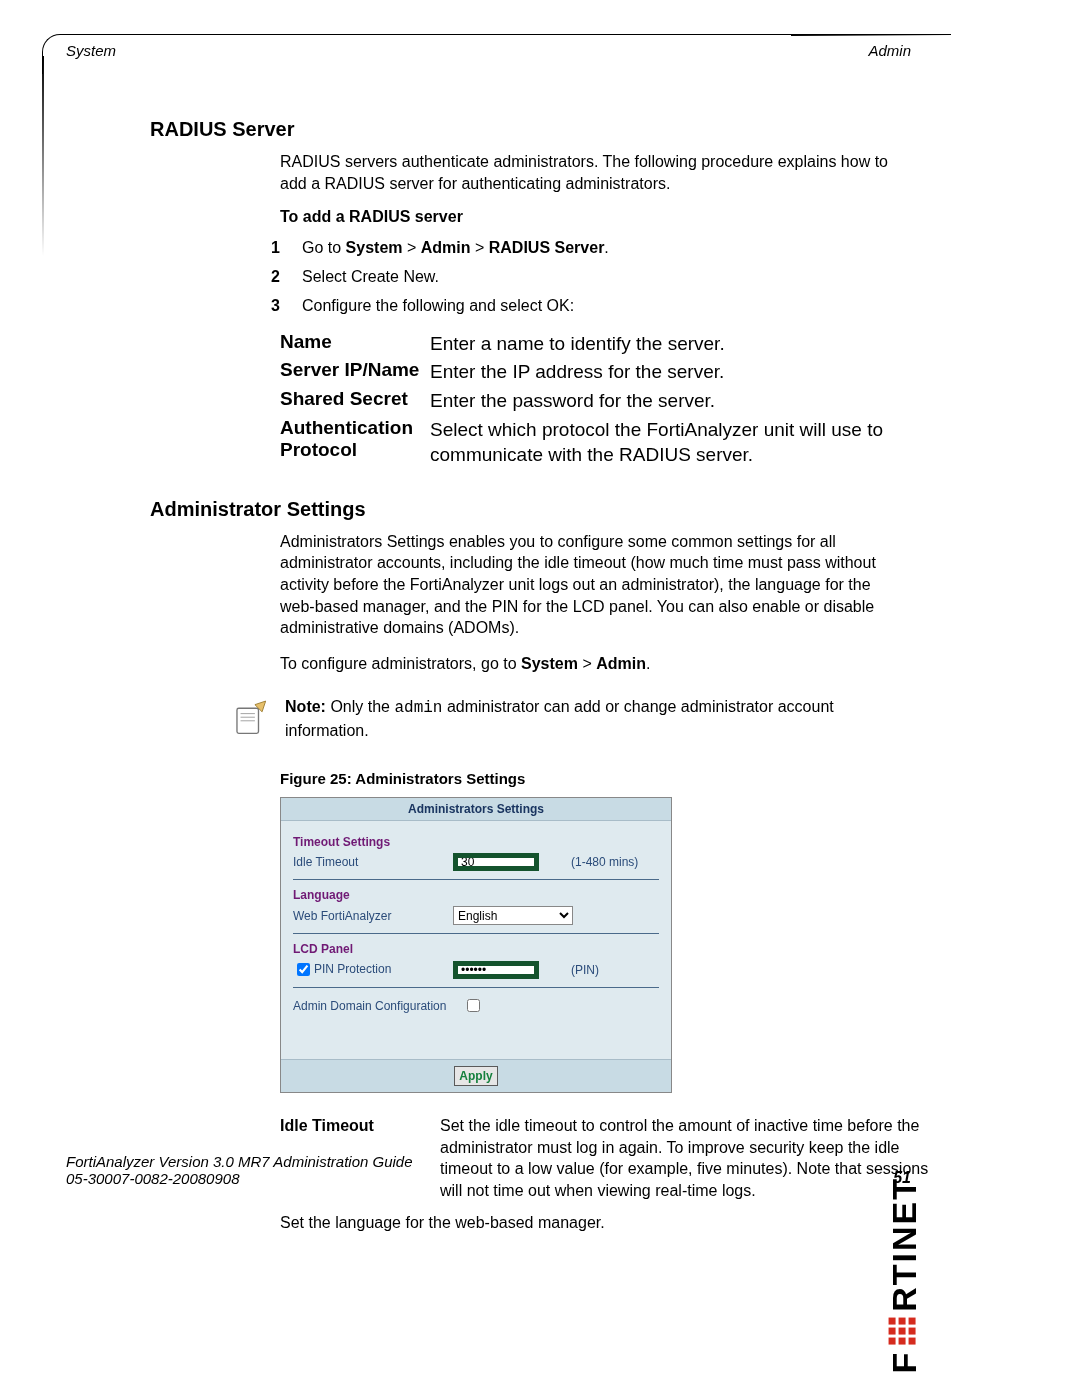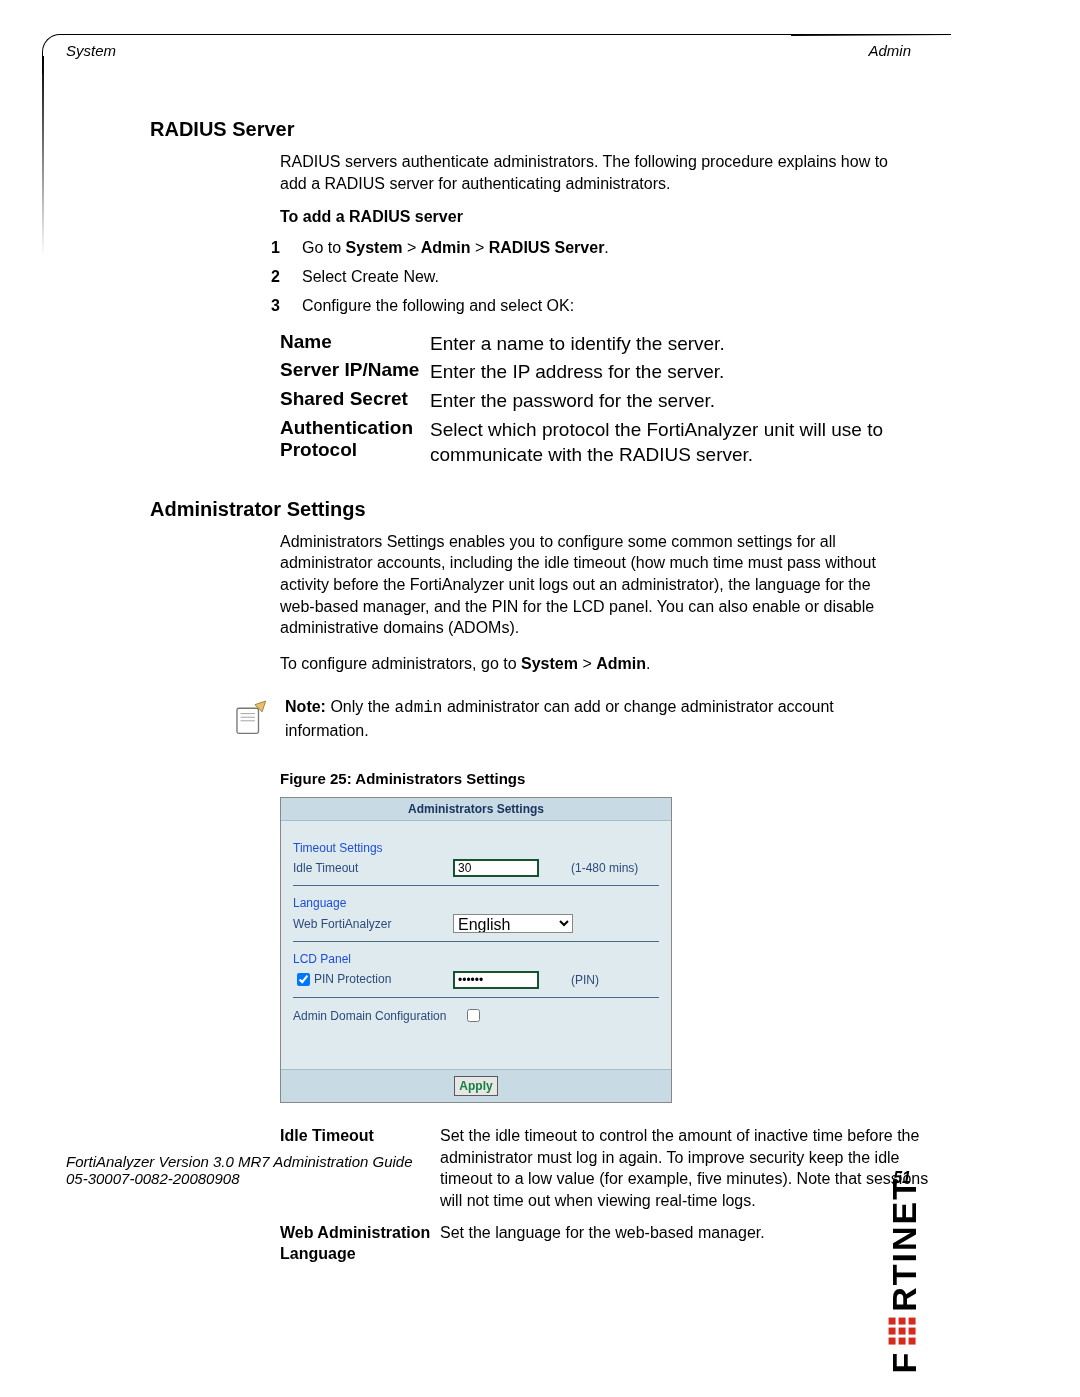--- a/index.html
+++ b/index.html
@@ -147,46 +147,46 @@
     text-align: center;
     padding: 4px 0;
     font-size: 12px;
     border-bottom: 1px solid #a8bcc8;
   }
   .ss-body {
     background: #dfeaef;
     padding: 10px 12px 14px 12px;
   }
   .ss-section-label {
-    color: #1d4ed8;
-    font-weight: normal;
-    font-size: 12px;
-    margin-top: 10px;
+    color: #701a75;
+    font-weight: bold;
+    font-size: 12px;
+    margin-top: 4px;
   }
   .ss-row {
     display: flex;
     align-items: center;
     margin: 4px 0 8px 0;
   }
   .ss-row .lbl { flex: 0 0 160px; color:#2b4c7a; }
   .ss-row .ctl { flex: 0 0 100px; }
   .ss-row .hint { margin-left: 18px; color:#2b4c7a; font-size:12px; }
   .ss-input {
     width: 86px;
     height: 18px;
     font-size: 12px;
-    border: 2px solid #14532d;
+    border: 5px solid #14532d;
     background: #fff;
     padding: 0 3px;
     box-sizing: border-box;
   }
   .ss-select {
     width: 120px;
     height: 19px;
-    font-size: 16px;
+    font-size: 12px;
     border: 1px solid #888;
     background: #fff;
   }
   .ss-hr {
     border: none;
     border-top: 1px solid #4a6a8a;
     margin: 4px 0 8px 0;
   }
   .ss-check {
     margin-right: 4px;
@@ -392,21 +392,20 @@
       </div>
     </div>
 
     <div class="post-table">
       <div class="post-row">
         <div class="post-label">Idle Timeout</div>
         <div class="post-desc">Set the idle timeout to control the amount of inactive time before the administrator must log in again. To improve security keep the idle timeout to a low value (for example, five minutes).
 Note that sessions will not time out when viewing real-time logs.</div>
       </div>
       <div class="post-row">
-        <div class="post-label">Web Administration Language</div>
         <div class="post-desc">Set the language for the web-based manager.</div>
       </div>
     </div>
 
   </div>
 
   <div class="fortinet-logo">
     <span>F</span>
     <span class="fortinet-grid">
       <span></span>

